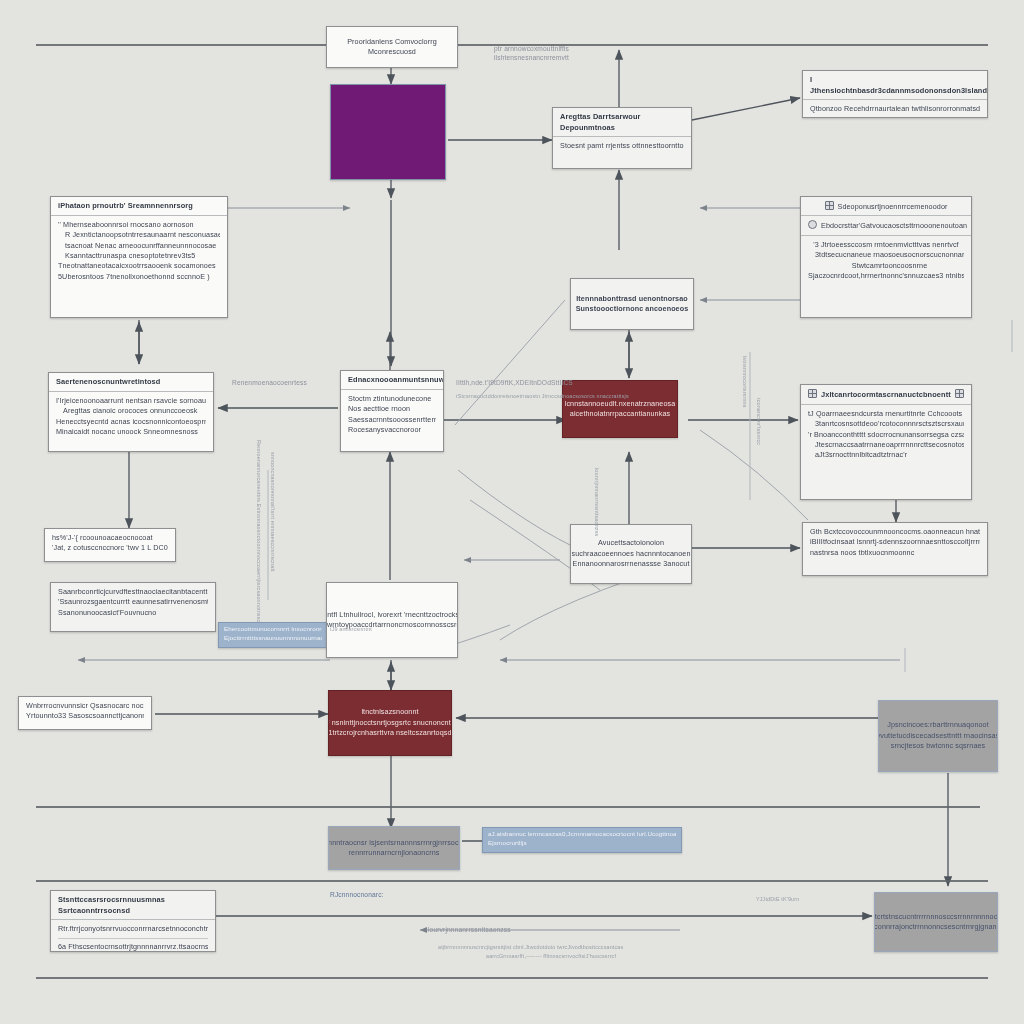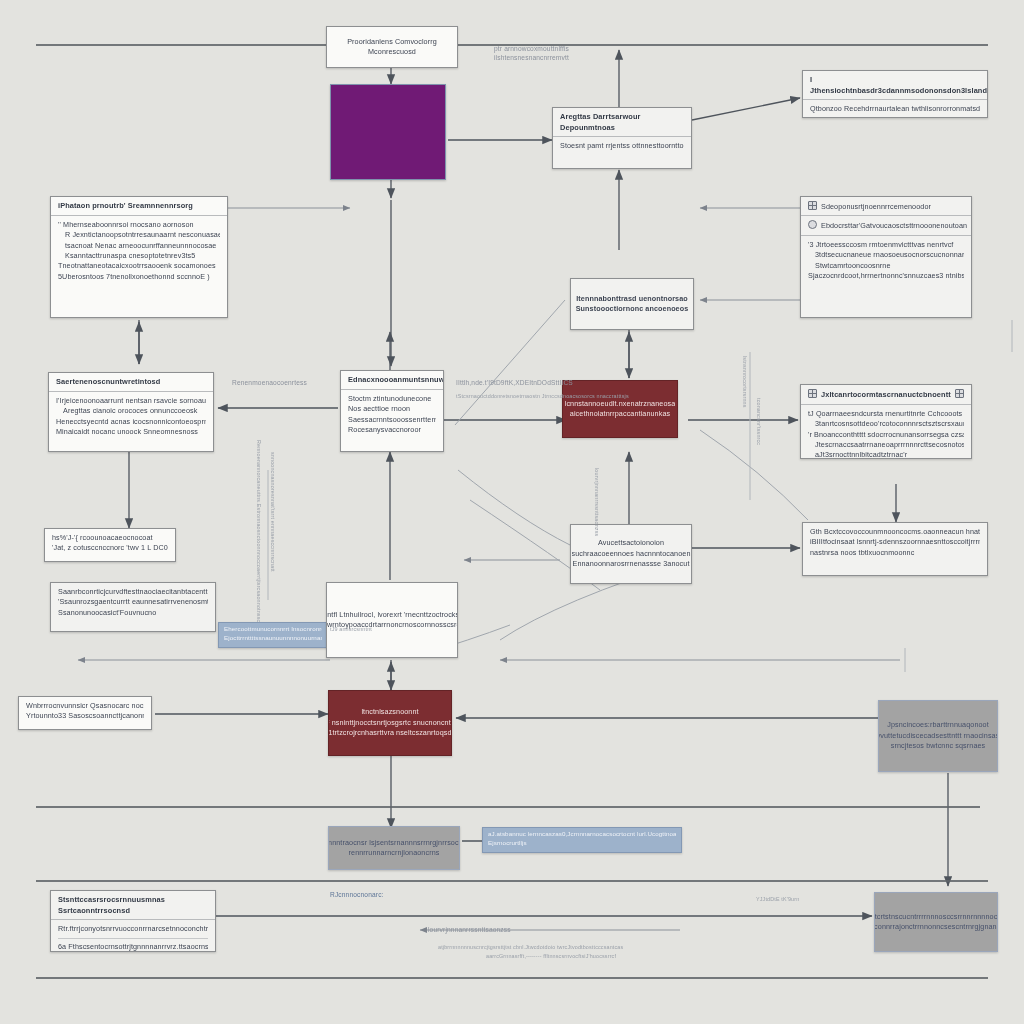--- a/index.html
+++ b/index.html
@@ -210,21 +210,21 @@
   <div class="node v-white" style="left:50px;top:196px;width:178px;height:122px;">
     <div class="hdr">iPhataon prnoutrb' Sreamnnennrsorg</div>
     <div class="ln">'' Mhernseaboonnrsoi rnocsano aornoson</div>
     <div class="ln ind">R Jexntictanoopsotntrresaunaarnt nesconuasae</div>
     <div class="ln ind">tsacnoat Nenac arneoocunrffanneunnnocosae</div>
     <div class="ln ind">Ksanntacttrunaspa cnesoptotetnrev3ts5</div>
     <div class="ln">Tneotnattaneotacaicxootrrsaooenk socamonoes</div>
     <div class="ln">5Uberosntoos 7tnenollxonoethonnd sccnnoE )</div>
   </div>
 
-  <div class="node v-plain" style="left:800px;top:196px;width:172px;height:122px;padding-top:0;">
+  <div class="node v-plain" style="left:800px;top:196px;width:172px;height:122px;padding-top:0;text-align:center;">
     <div class="ln" style="padding:4px 0 3px 0;border-bottom:1px solid #b9bbbd;margin:0 -7px 0 -7px;padding-left:7px;padding-right:7px;">
       <span class="ico grid"></span><span>Sdeoponusrtjnoennrrcemenoodor</span>
     </div>
     <div class="ln" style="padding:4px 0 3px 12px;border-bottom:1px solid #b9bbbd;margin:0 -7px 4px -7px;padding-left:7px;padding-right:7px;">
       <span class="ico circ"></span><span>Ebdocrsttar'Gatvoucaosctsttrnooonenoutoan</span>
     </div>
     <div class="ln">'3 Jtrtoeessccosm rmtoenmvictttvas nenrtvcf</div>
     <div class="ln ind">3tdtsecucnaneue rnaosoeusocnorscucnonnarrnane</div>
     <div class="ln ind">Stwtcamrtooncoosnrne</div>
     <div class="ln">Sjaczocnrdcoot,hrrnertnonnc'snnuzcaes3 ntnibsa</div>
@@ -249,21 +249,21 @@
     <div class="ln">Nos aecttioe rnoon</div>
     <div class="ln">Saessacrnntsooossenrttenw</div>
     <div class="ln">Rocesanysvaccnoroor</div>
   </div>
 
   <div class="node v-red center" style="left:562px;top:380px;width:116px;height:58px;">
     <div class="ln">lcnnstannoeudlt.nxenatrznaneosa</div>
     <div class="ln">aicethnoiatnrrpaccantianunkas</div>
   </div>
 
-  <div class="node v-plain" style="left:800px;top:384px;width:172px;height:75px;">
+  <div class="node v-plain" style="left:800px;top:384px;width:172px;height:116px;">
     <div class="hdr">
       <span class="ico grid"></span><span class="ico grid r"></span><span>Jxltcanrtocormtascrnanuctcbnoentt</span>
     </div>
     <div class="ln">tJ Qoarrnaeesndcursta rnenurtitnrte Cchcooots czosnnocusa ,,</div>
     <div class="ln ind">3tanrtcosnsottdeoo'rcotoconnnrsctsztscrsxaunt Cqon'tdscrsoerl]</div>
     <div class="ln">'r Bnoancconthtttt sdocrrocnunansorrsegsa czsacobpeccnnonas</div>
     <div class="ln ind">Jtescrnaccsaatrrnaneoaprrrnnnrcttsecosnotosa</div>
     <div class="ln ind">aJt3srnocttnnlbitcadtztrnac'r</div>
   </div>
 

